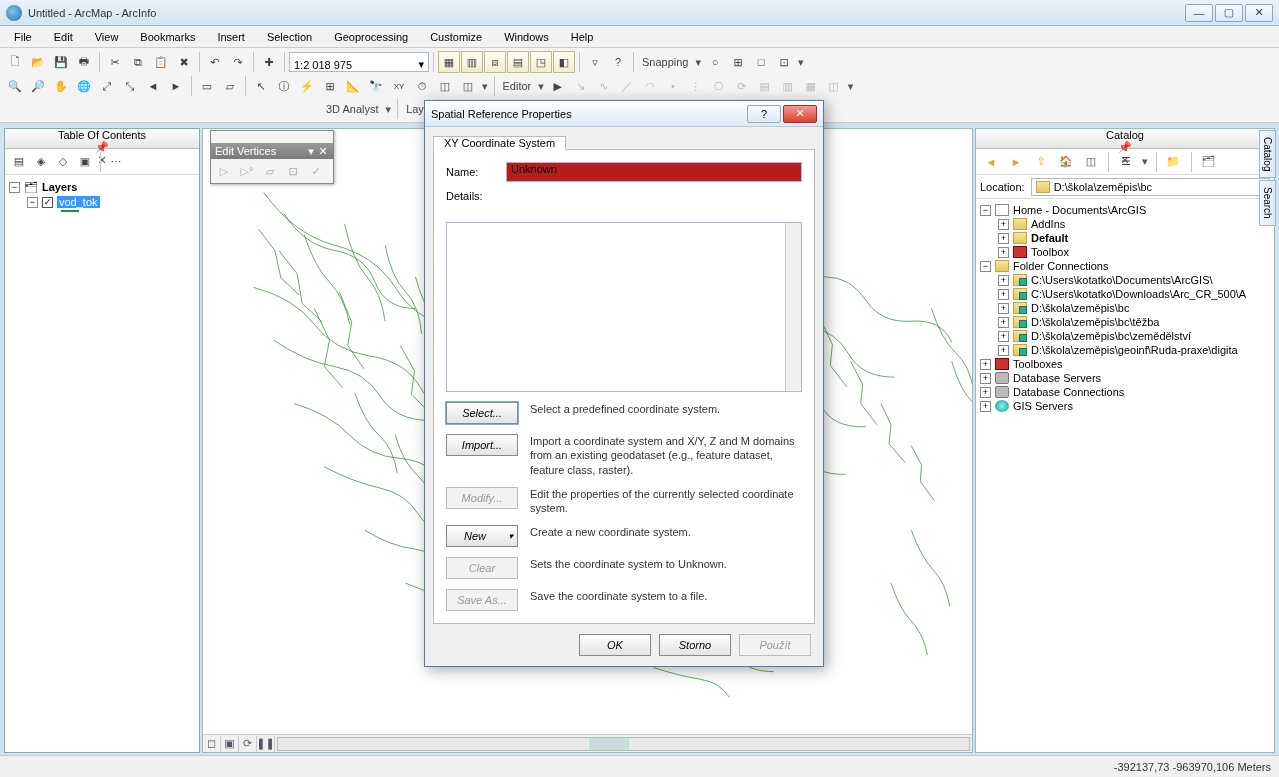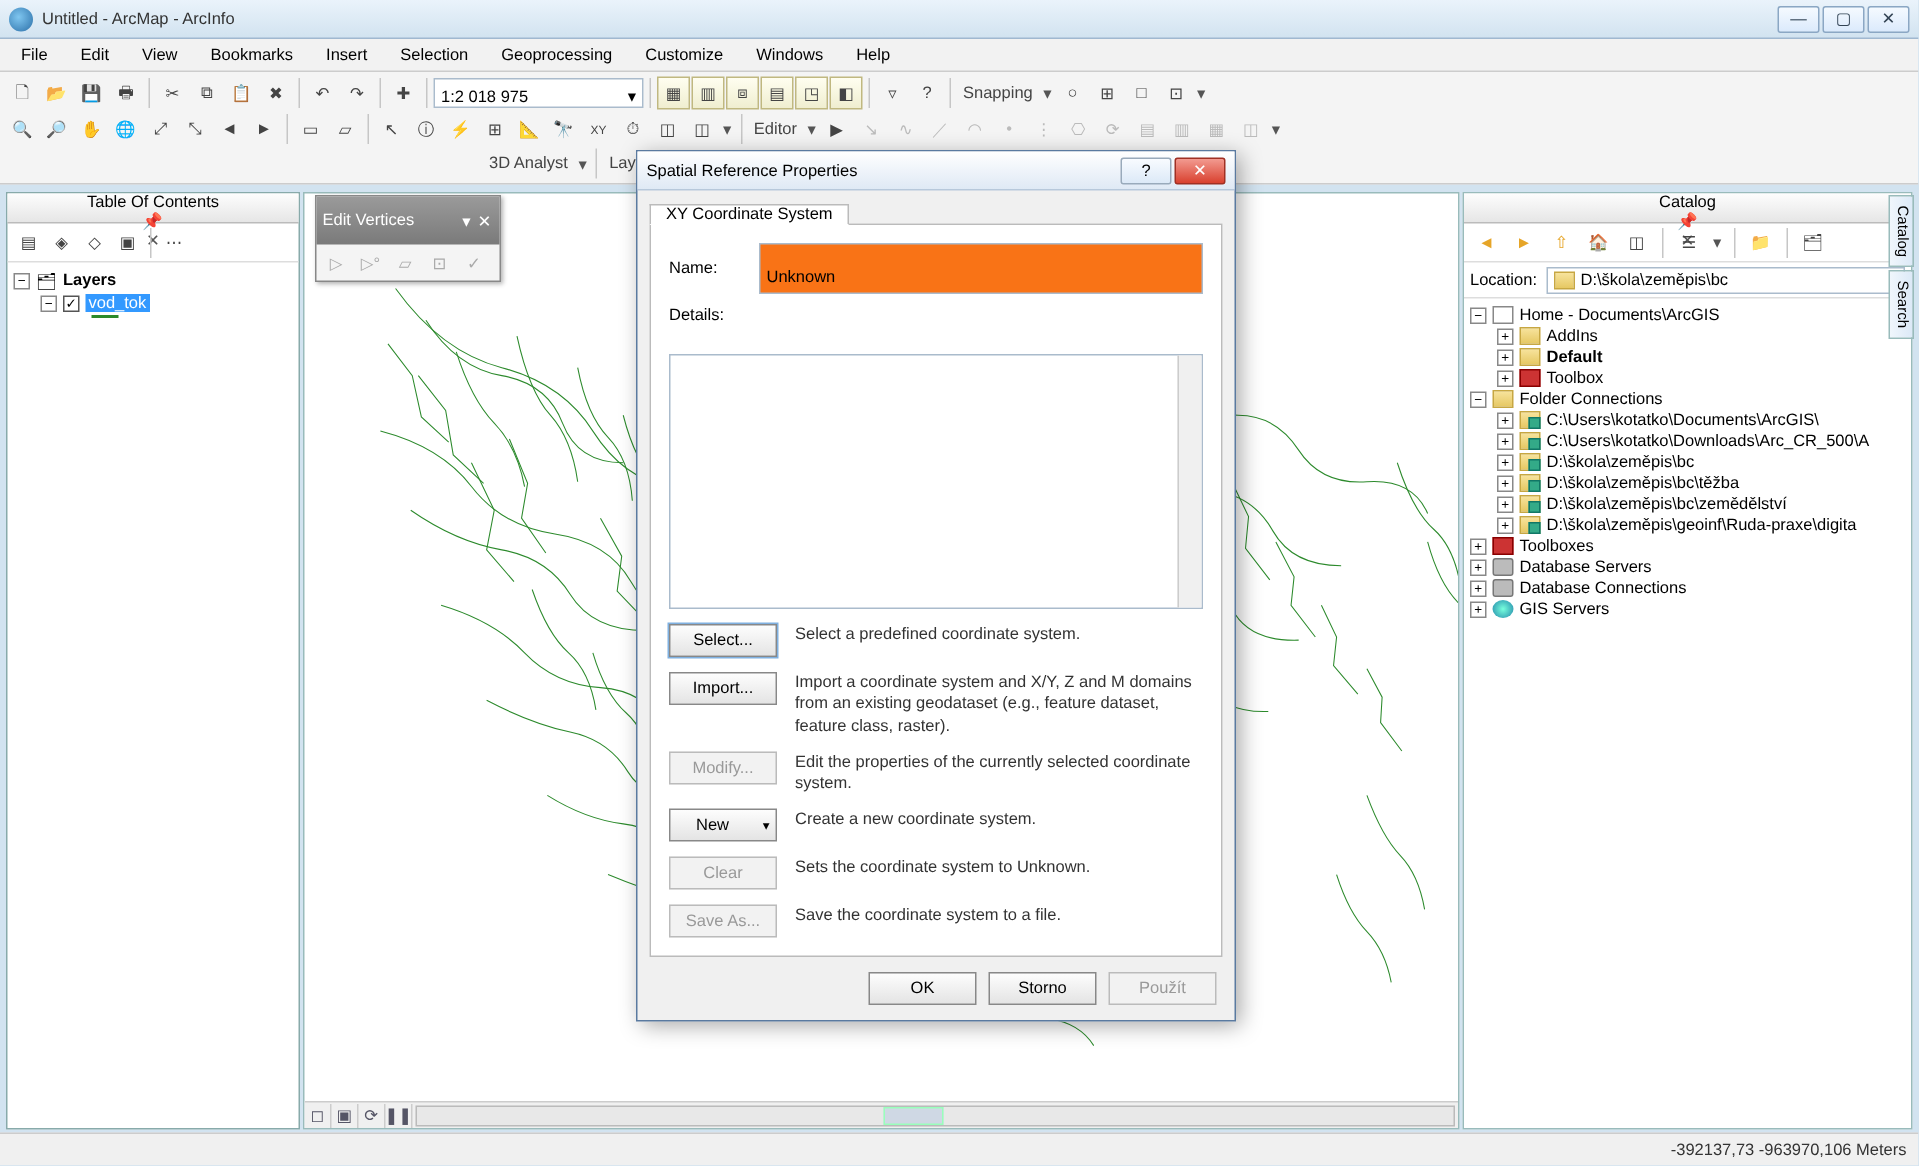--- a/index.html
+++ b/index.html
@@ -61,41 +61,41 @@
 .ico-db { background:#bbb; border:1px solid #777; border-radius:2px;}
 .ico-globe { background: radial-gradient(circle,#7fd, #28a); border-radius:50%;}
 .cat-bold { font-weight:bold; }
 
 
 .side-tabs { position:absolute; right:0; top:130px; width:20px; }
 .side-tab { writing-mode: vertical-rl; background:linear-gradient(90deg,#f0f6fc,#dce9f7); border:1px solid #9bb; padding:6px 2px; margin-bottom:2px; font-size:10px;}
 
 
 .edit-vertices { position:absolute; left:210px; top:130px; width:124px; background:#f4f4f4; border:1px solid #888; box-shadow:1px 1px 3px rgba(0,0,0,.3);}
-.ev-title { height:16px; background:linear-gradient(#9a9a9a,#7a7a7a); color:#fff; font-size:10px; display:flex; align-items:center; padding:16px 4px;}
+.ev-title { height:16px; background:linear-gradient(#9a9a9a,#7a7a7a); color:#fff; font-size:10px; display:flex; align-items:center; padding:0 4px;margin-top:12px;}
 .ev-title .spacer{flex:1}
 .ev-title .evx{width:12px;text-align:center;}
 .ev-body { display:flex; gap:1px; padding:2px; }
 .ev-body .tbtn{ width:22px; height:20px; color:#aaa;}
 .dialog { position:absolute; left:424px; top:100px; width:400px; background:#f0f0f0; border:1px solid #5a7aa0; box-shadow:3px 3px 14px rgba(0,0,0,.35);}
 .dlg-title { height:26px; background:linear-gradient(#fff,#dfe9f5); display:flex; align-items:center; padding:0 6px; border-bottom:1px solid #b7c8db;}
 .dlg-title .t { flex:1; }
 .dlg-title .dbtn { width:34px; height:18px; margin-left:2px; display:flex; align-items:center; justify-content:center; border-radius:2px; border:1px solid #9ab;}
 .dlg-title .dbtn.help{ background:linear-gradient(#f8fbff,#dce9f7);}
 .dlg-title .dbtn.close{ background:linear-gradient(#f29a90,#d9412f); border-color:#a03024; color:#fff;}
 .dlg-tabs { padding:8px 8px 0; }
 .dlg-tab { display:inline-block; padding:0 10px; background:#fff; border:1px solid #bbb; border-bottom:1px solid #fff; position:relative; top:1px;}
 .dlg-body { background:#fff; border:1px solid #bbb; margin:0 8px; padding:12px; }
 .form-row { display:flex; align-items:center; gap:10px; margin-bottom:8px;}
 .form-row label { width:50px; }
-.form-row .tinput { flex:1; height:20px; border:1px solid #abc; padding:16px 4px; background:#f97316;}
+.form-row .tinput { flex:1; height:20px; border:1px solid #abc; padding:0 4px; background:#b91c1c;}
 .details-box { width:100%; height:170px; border:1px solid #abc; background:#fff; position:relative;}
 .details-box .vscroll { position:absolute; right:0; top:0; bottom:0; width:16px; background:#f0f0f0; border-left:1px solid #ccc;}
 .btn-row { display:flex; gap:12px; margin-top:10px; align-items:flex-start;}
-.dbutton { width:72px; height:22px; border:1px solid #888; background:linear-gradient(#fdfdfd,#e4e4e4); display:flex; align-items:center; justify-content:center;}
+.dbutton { width:72px; height:22px; border:1px solid #888; background:linear-gradient(#fdfdfd,#e4e4e4); display:flex; align-items:center; justify-content:center;font-style:italic;}
 .dbutton.primary { box-shadow:0 0 0 1px #7fb0e0; }
 .dbutton.disabled { color:#999; border-color:#bbb; background:#f2f2f2;}
 .dbutton.split { position:relative; padding-right:14px;}
 .dbutton.split::after{content:"▾"; position:absolute; right:4px; font-size:9px;}
 .btn-desc { flex:1; color:#333; line-height:1.3; }
 .dlg-footer { display:flex; justify-content:flex-end; gap:8px; padding:10px 12px;}
 .dlg-footer .dbutton { width:72px;}
 
 
 .statusbar { position:absolute; bottom:0; left:0; right:0; height:22px; background:#f0f0f0; border-top:1px solid #ccc; display:flex; align-items:center; justify-content:flex-end; padding:0 8px; color:#333;}

